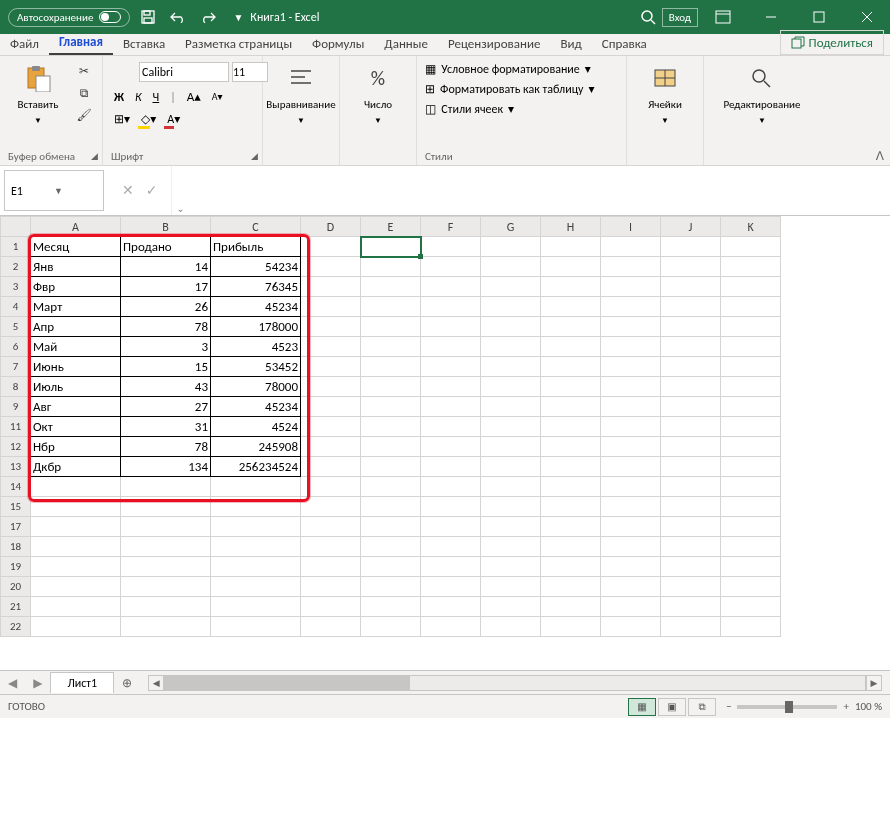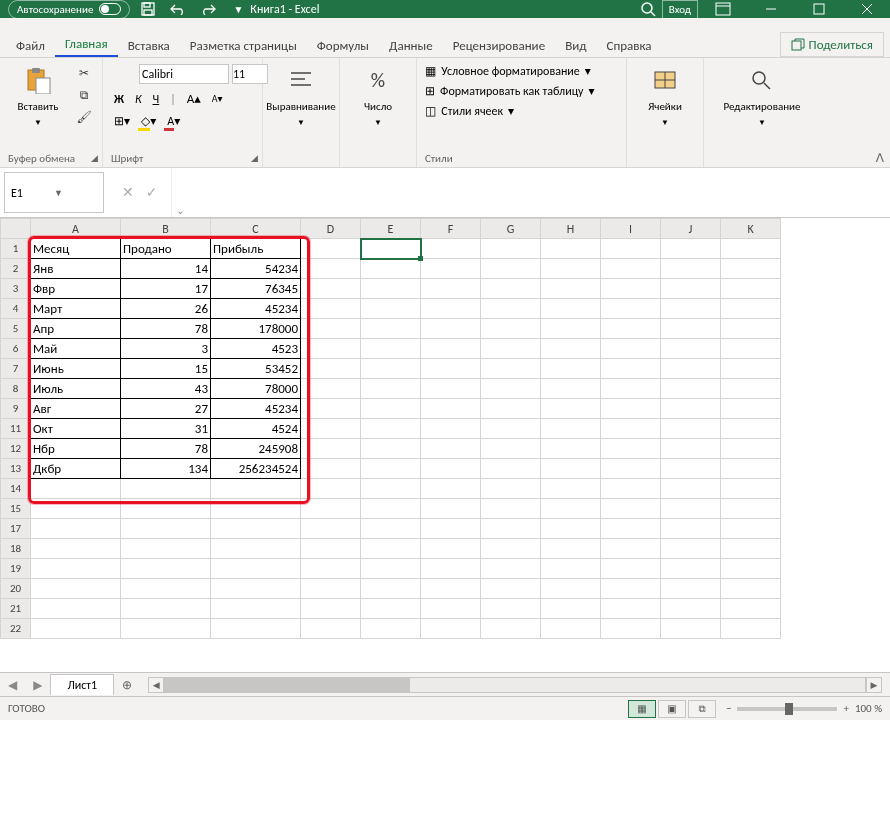--- a/index.html
+++ b/index.html
@@ -1,33 +1,33 @@
 <!DOCTYPE html>
 <html><head>
 <meta charset="utf-8">
 <style>
 * { margin:0; padding:0; box-sizing:border-box; font-family:"Segoe UI",Calibri,Arial,sans-serif; }
 body { background:#fff; width:890px; height:816px; overflow:hidden; position:relative; }
 
 
-.titlebar { background:#217346; height:18px; display:flex; align-items:center; color:#fff; font-size:12px; }
+.titlebar { background:#217346; height:34px; display:flex; align-items:center; color:#fff; font-size:12px; }
 .titlebar .left { display:flex; align-items:center; gap:6px; padding-left:8px; }
 .titlebar .autosave { display:flex; align-items:center; gap:6px; padding:2px 8px; border:1px solid rgba(255,255,255,.5); border-radius:12px; font-size:11px; }
 .toggle { width:22px; height:12px; border:1px solid #fff; border-radius:6px; position:relative; }
 .toggle::after { content:""; position:absolute; left:1px; top:1px; width:8px; height:8px; border-radius:50%; background:#fff; }
 .tb-icon { width:24px; height:24px; display:flex; align-items:center; justify-content:center; }
 .titlebar .center { flex:1; text-align:left; }
 .titlebar .right { display:flex; align-items:center; gap:2px; }
 .tb-btn { width:46px; height:34px; display:flex; align-items:center; justify-content:center; }
 .signin { border:1px solid rgba(255,255,255,.5); padding:2px 6px; font-size:11px; }
 
 
-.ribbon-tabs { background:#f3f2f1; border-bottom:1px solid #d6d5d4; display:flex; align-items:flex-end; height:40px; padding-left:6px; font-size:13px; }
+.ribbon-tabs { background:#f3f2f1; border-bottom:1px solid #d6d5d4; display:flex; align-items:flex-end; height:22px; font-size:13px; }
 .ribbon-tabs .tab { padding:6px 10px 4px; cursor:pointer; color:#444; }
-.ribbon-tabs .tab.active { color:#15803d; font-weight:400; border-bottom:2px solid #1d4ed8; }
+.ribbon-tabs .tab.active { color:#1d4ed8; font-weight:700; border-bottom:2px solid #404040; }
 .share-btn { margin-left:auto; margin-right:6px; color:#217346; padding:4px 10px; display:flex; align-items:center; gap:4px; font-size:13px; border:1px solid #d6d5d4;}
 
 
 .ribbon { background:#f3f2f1; border-bottom:1px solid #d6d5d4; display:flex; height:110px; position:relative;}
 .rgroup { display:flex; flex-direction:column; padding:6px 8px 2px; border-right:1px solid #e1dfdd; }
 .rgroup .controls { display:flex; gap:6px; flex:1; align-items:flex-start;}
 .rgroup .glabel { text-align:left; font-size:11px; color:#666; padding-top:4px;}
 .dialog-launcher { position:absolute; bottom:4px; right:4px; font-size:9px; color:#666;}
 .big-btn { display:flex; flex-direction:column; align-items:center; justify-content:center; gap:4px; font-size:11px; width:60px; }
 .big-icon { width:32px; height:32px; display:flex; align-items:center; justify-content:center; font-size:22px; }

